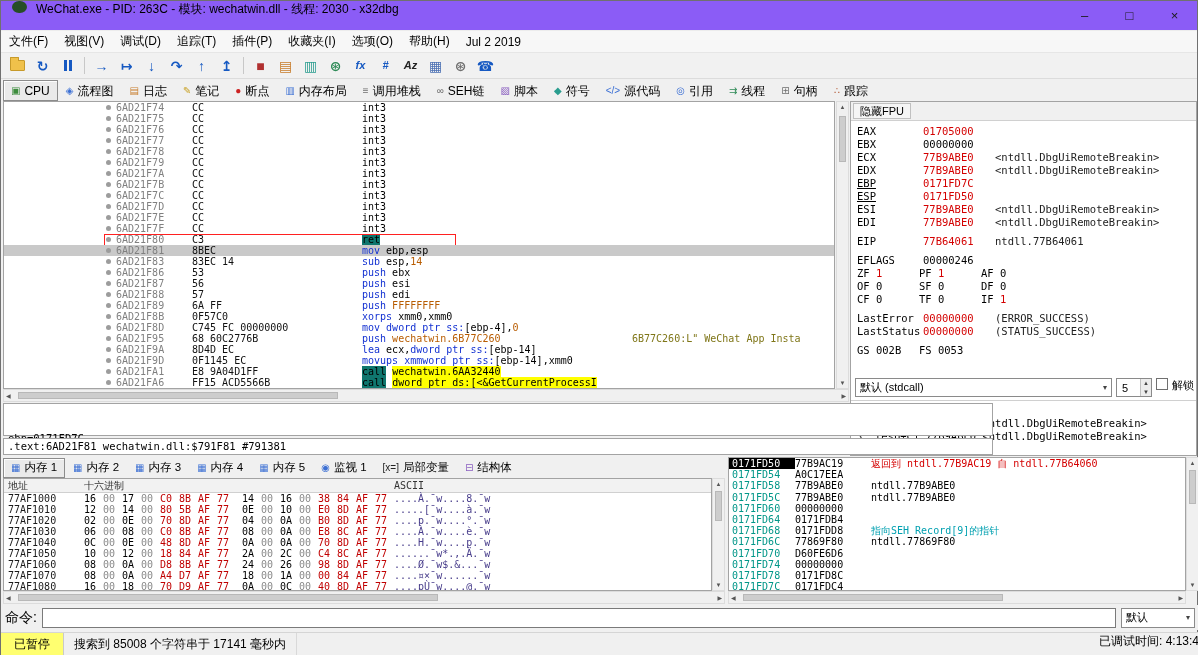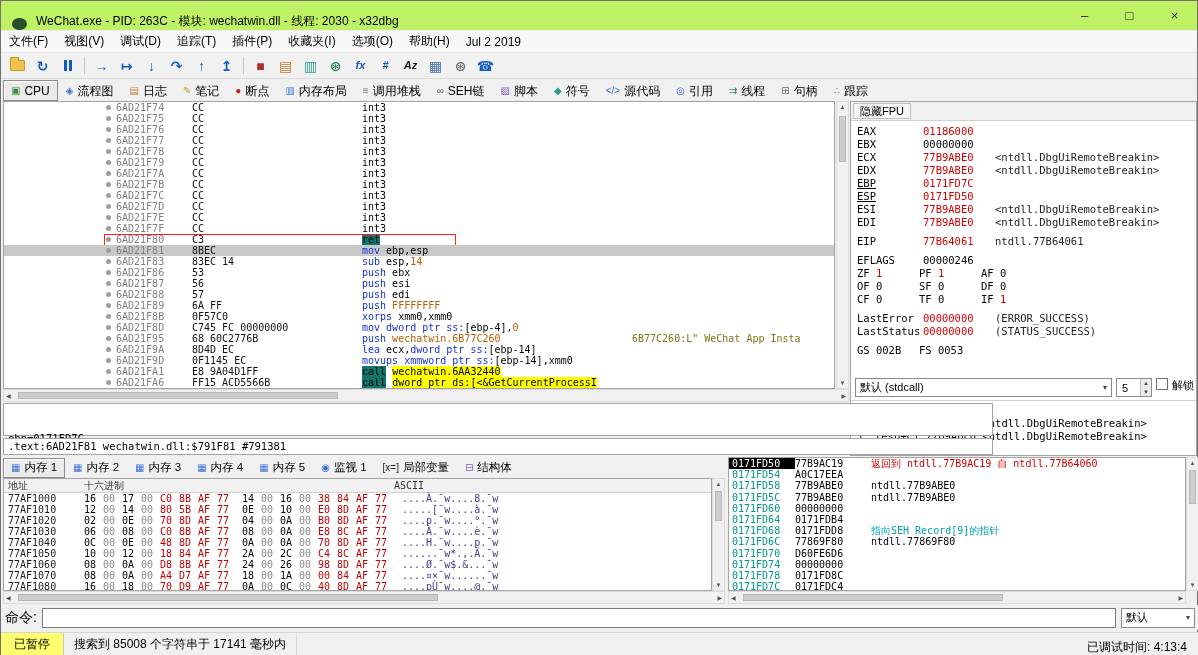--- a/index.html
+++ b/index.html
@@ -1,21 +1,21 @@
 <!DOCTYPE html>
 <html><head>
 <meta charset="utf-8">
 <style>
 *{margin:0;padding:0;box-sizing:border-box}
 html,body{width:1198px;height:655px;overflow:hidden;background:#f0f0f0;
   font-family:"Liberation Sans","DejaVu Sans",sans-serif;color:#000}
 .window{position:absolute;inset:0;border:1px solid #707070;background:#f0f0f0}
 
 
-.titlebar{position:absolute;left:0;top:0;right:0;height:30px;background:#bef264;display:flex;align-items:flex-end;border-bottom:1px solid #ececec}
+.titlebar{position:absolute;left:0;top:0;right:0;height:30px;background:#8b5cf6;display:flex;align-items:flex-start;border-bottom:1px solid #ececec}
 .appicon{width:15px;height:12px;margin:0 9px 0 11px;background:#274e27;border-radius:7px/6px;flex:0 0 auto}
 .title{font-size:12px;white-space:nowrap}
 .winbtns{margin-left:auto;display:flex;height:100%}
 .winbtn{width:45px;height:100%;display:flex;align-items:center;justify-content:center;font-size:13px;color:#1a1a1a}
 
 
 .menubar{position:absolute;top:30px;left:0;right:0;height:22px;background:#f7f7f7;display:flex;align-items:center;font-size:12px;border-bottom:1px solid #e6e6e6}
 .menu-item{padding:0 8px;height:100%;display:flex;align-items:center;white-space:nowrap}
 
 
@@ -97,21 +97,21 @@
 .h-a{width:80px;padding-left:4px}
 .h-h{width:310px}
 .h-s{flex:1}
 .mrow{display:flex;height:11px;line-height:11px;white-space:pre}
 .ma{width:80px;padding-left:4px;color:#1a1a1a;flex:0 0 auto}
 .mh{display:flex;flex:0 0 auto}
 .byte{display:inline-block;width:19px}
 .byte.grp{margin-left:6px}
 .byte.ptr{color:#c00000}
 .byte.z{color:#8a8a8a}
-.masc{color:#483d8b;margin-left:8px}
+.masc{color:#483d8b;margin-left:0}
 
 
 .stackpanel{left:727px;top:456px;width:458px;height:134px;overflow:hidden;font-family:"DejaVu Sans Mono",monospace;font-size:10px}
 .srow{display:flex;height:11.2px;line-height:11px;white-space:pre}
 .sa{width:66px;padding-left:3px;color:#009688;flex:0 0 auto}
 .sa.cur{background:#000;color:#fff}
 .sv{width:76px;flex:0 0 auto}
 .sc{flex:1;overflow:hidden}
 .sc.return{color:#d40000}
 .sc.seh{color:#00a0b0}
@@ -123,24 +123,24 @@
 .sarrow{font-size:6px;color:#555;line-height:1;padding:2px}
 .sthumb{position:absolute;background:#cdcdcd;border:1px solid #b8b8b8}
 
 
 .cmdbar{position:absolute;left:0;top:604px;width:1198px;height:25px;display:flex;align-items:center;padding:0 4px;gap:5px;background:#f0f0f0}
 .cmdlabel{font-size:14px;white-space:nowrap}
 .cmdinput{flex:1;height:20px;border:1px solid #7a7a7a;background:#fff;font-size:12px;padding:0 4px;font-family:"DejaVu Sans Mono",monospace}
 .cmdcombo{flex:0 0 74px;height:20px}
 
 
-.statusbar{position:absolute;left:0;top:631px;width:1198px;height:24px;background:#f0f0f0;border-top:1px solid #d5d5d5;display:flex;align-items:flex-end;font-size:12px}
+.statusbar{position:absolute;left:0;top:631px;width:1198px;height:24px;background:#f0f0f0;border-top:1px solid #d5d5d5;display:flex;align-items:flex-start;font-size:12px}
 .statusbadge{background:#ffff70;height:100%;display:flex;align-items:center;padding:0 13px;border-right:1px solid #c9c9c9;white-space:nowrap}
 .statusmsg{padding:0 10px;border-right:1px solid #d9d9d9;height:100%;display:flex;align-items:center;white-space:nowrap}
-.statustime{margin-left:auto;padding-right:12px;white-space:nowrap}
+.statustime{margin-left:auto;padding-right:0;white-space:nowrap}
 </style>
 </head>
 <body>
 
 <div class="window">
 
   <div class="titlebar">
     <span class="appicon"></span>
     <span class="title">WeChat.exe - PID: 263C - 模块: wechatwin.dll - 线程: 2030 - x32dbg</span>
     <div class="winbtns">
@@ -326,21 +326,21 @@
     <span class="sarrow">◀</span>
     <div class="sthumb" style="top:2px;bottom:2px;left:14px;width:320px"></div>
     <span class="sarrow">▶</span>
   </div>
 
   <div class="panel rightpanel">
     <div class="fpubar">
       <span class="fpubtn">隐藏FPU</span>
     </div>
     <div class="regs" id="regs">
-        <div class="rline"><span class="rname">EAX</span><span class="rval chg">01186000</span></div>
+        <div class="rline"><span class="rname">EAX</span><span class="rval chg">01705000</span></div>
         <div class="rline"><span class="rname">EBX</span><span class="rval">00000000</span></div>
         <div class="rline"><span class="rname">ECX</span><span class="rval chg">77B9ABE0</span><span class="rcom">&lt;ntdll.DbgUiRemoteBreakin&gt;</span></div>
         <div class="rline"><span class="rname">EDX</span><span class="rval chg">77B9ABE0</span><span class="rcom">&lt;ntdll.DbgUiRemoteBreakin&gt;</span></div>
         <div class="rline"><span class="rname u">EBP</span><span class="rval chg">0171FD7C</span></div>
         <div class="rline"><span class="rname u">ESP</span><span class="rval chg">0171FD50</span></div>
         <div class="rline"><span class="rname">ESI</span><span class="rval chg">77B9ABE0</span><span class="rcom">&lt;ntdll.DbgUiRemoteBreakin&gt;</span></div>
         <div class="rline"><span class="rname">EDI</span><span class="rval chg">77B9ABE0</span><span class="rcom">&lt;ntdll.DbgUiRemoteBreakin&gt;</span></div>
         <div class="rspace"></div>
         <div class="rline"><span class="rname">EIP</span><span class="rval chg">77B64061</span><span class="rcom">ntdll.77B64061</span></div>
         <div class="rspace"></div>

